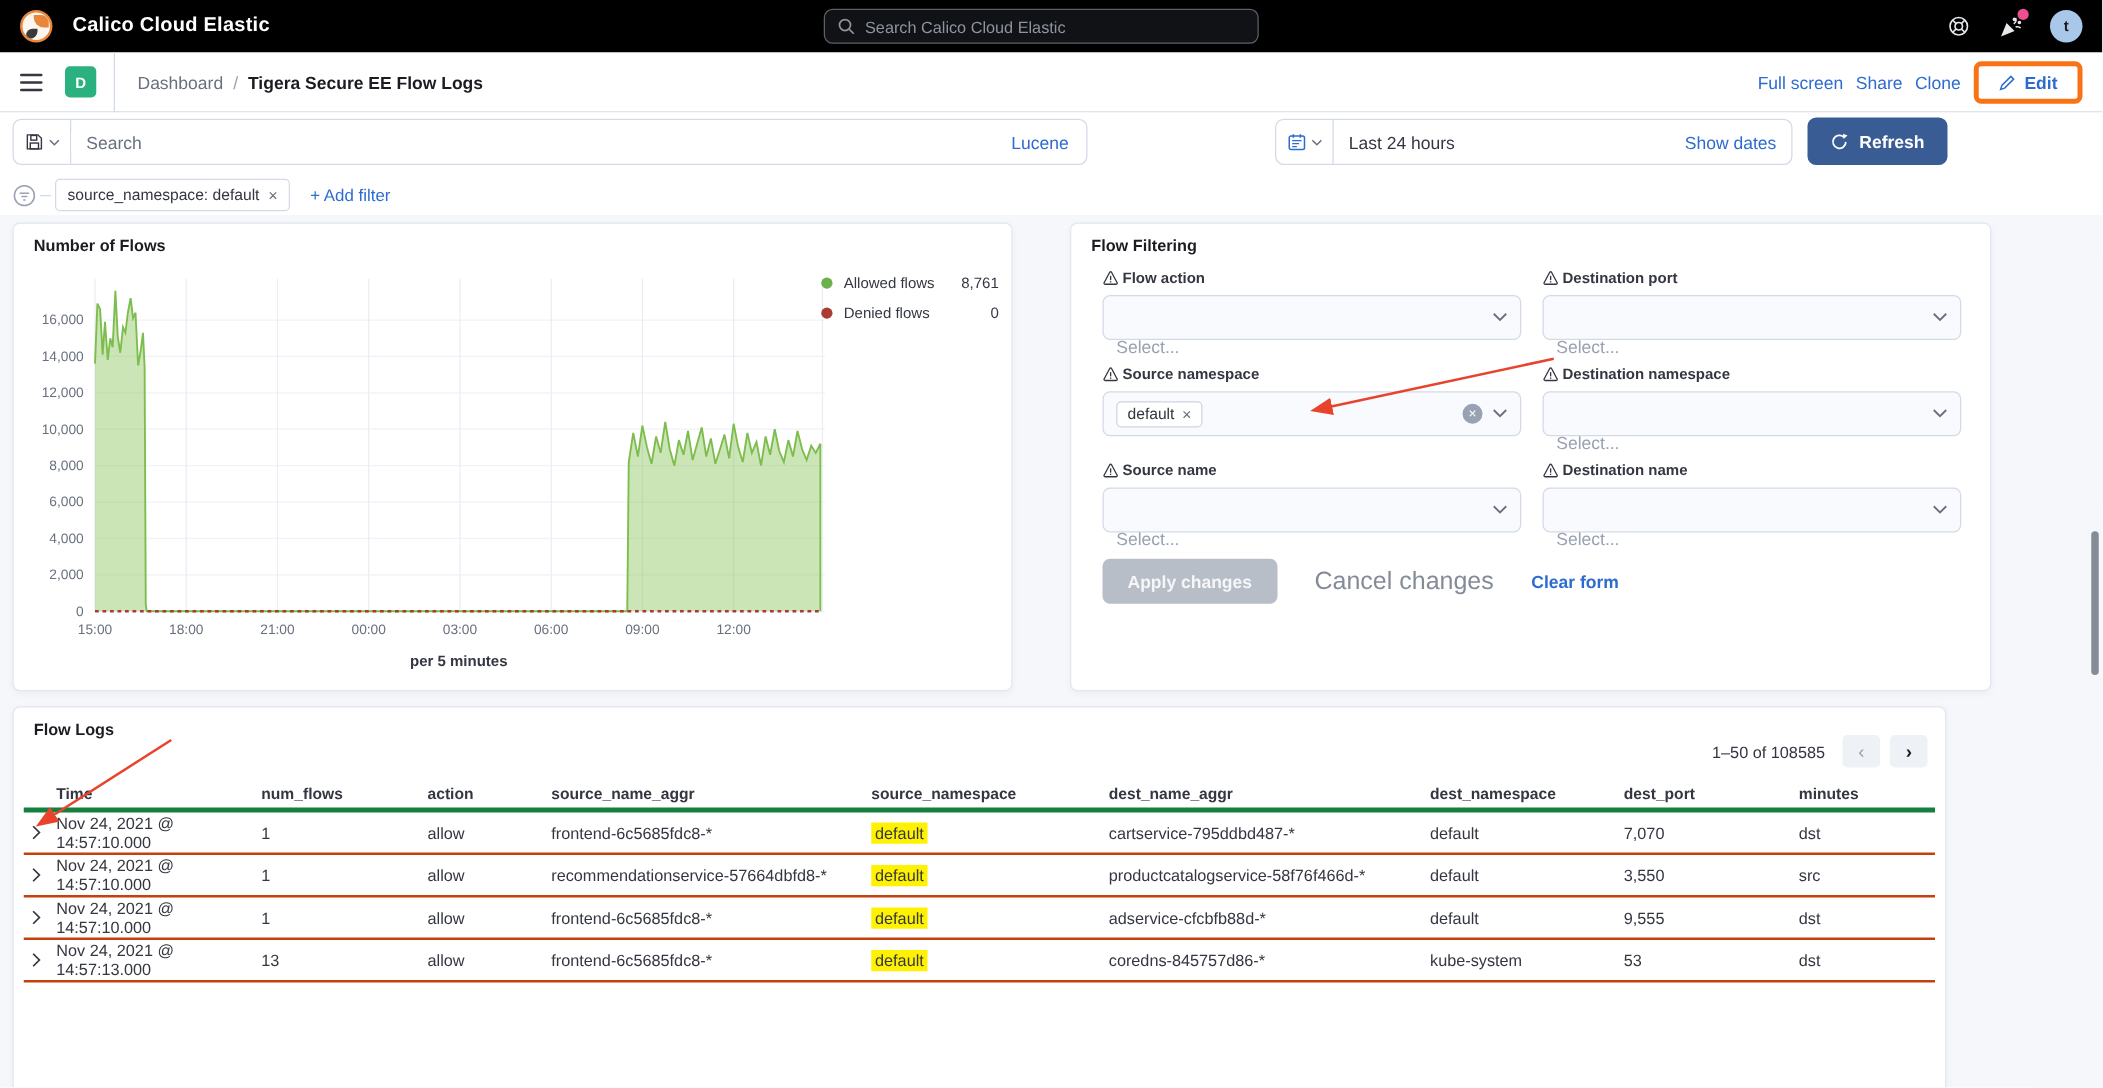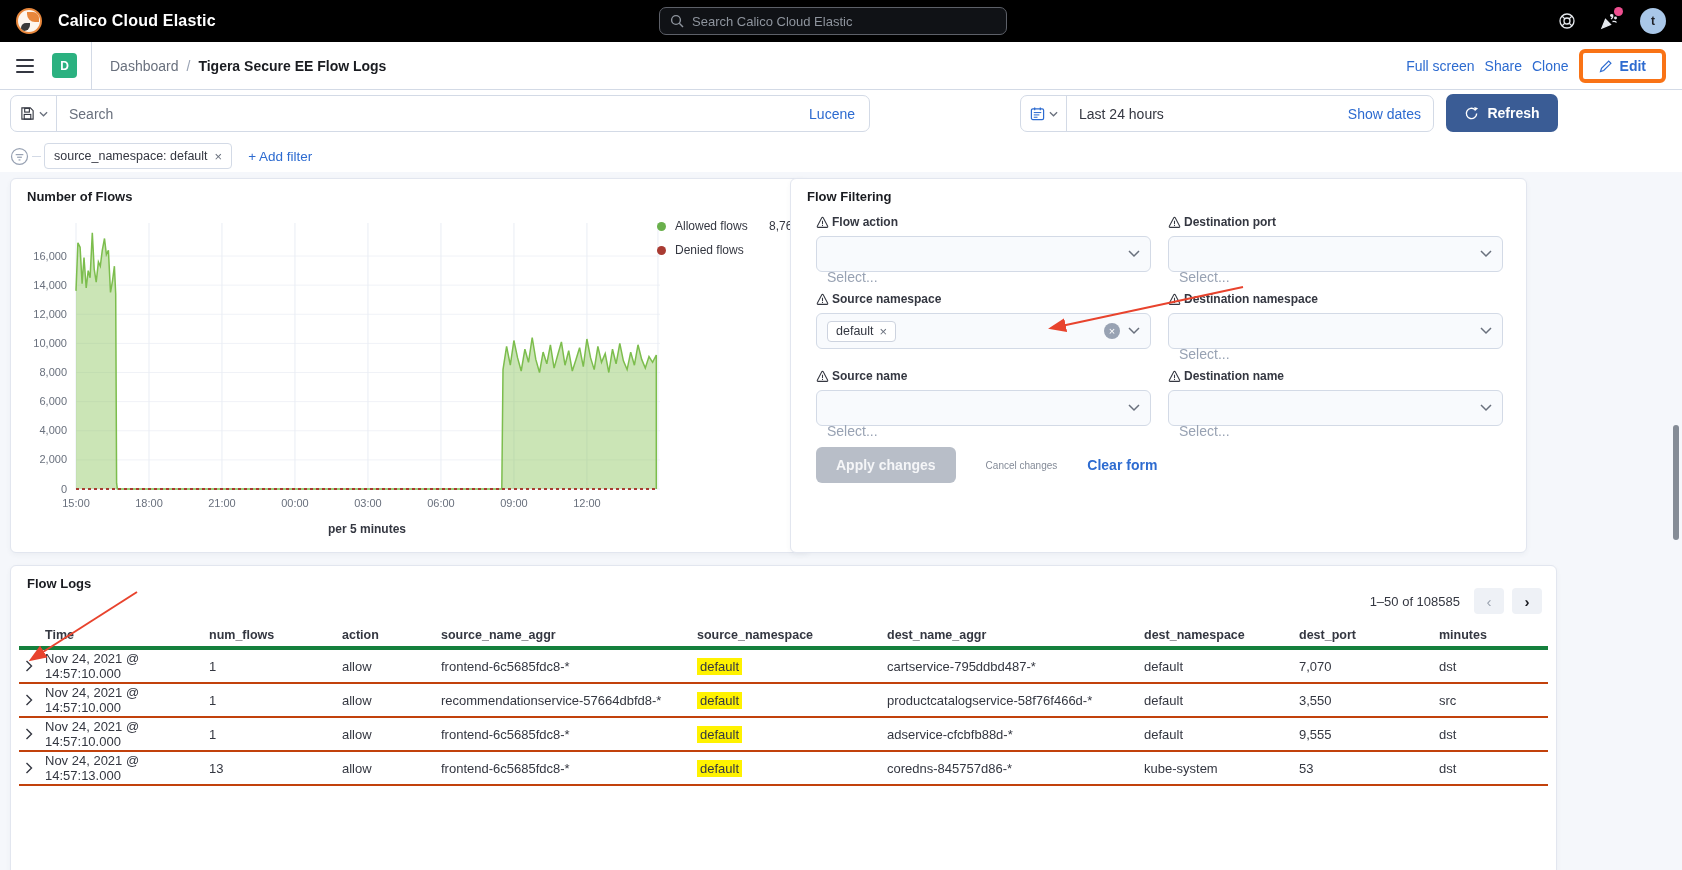--- a/index.html
+++ b/index.html
@@ -47,21 +47,21 @@
   .filter-row { position:absolute; left:10px; top:52px; height:28px; display:flex; align-items:center; }
   .filter-dash { width:9px; height:1px; background:#d3dae6; margin:0 3px; }
   .filter-pill { height:26px; border:1px solid #d3dae6; border-radius:4px; background:#fff; display:flex; align-items:center; gap:7px; padding:0 9px; font-size:12.5px; color:#343741; cursor:pointer; }
   .pill-x { color:#69707d; font-size:13px; }
   .add-filter { margin-left:16px; color:#2d6bd0; font-size:13.5px; cursor:pointer; }
 
   
   .content { position:absolute; left:0; top:172px; width:100%; height:698px; background:#f5f7fb; overflow:hidden; }
   .panel { position:absolute; background:#fff; border:1px solid #e2e6ef; border-radius:6px; box-shadow:0 2px 5px rgba(60,70,100,.05); }
   #panel-flows { left:10px; top:6px; width:800px; height:375px; }
-  #panel-filtering { left:790px; top:6px; width:737px; height:375px; }
+  #panel-filtering { left:856px; top:6px; width:737px; height:375px; }
   #panel-logs { left:10px; top:393px; width:1547px; height:312px; }
   .panel-title { position:absolute; left:16px; top:10px; font-size:13px; font-weight:700; color:#1a1c21; }
 
   
   #flows-chart { position:absolute; left:6px; top:30px; }
   .legend { position:absolute; right:10px; top:40px; width:142px; display:flex; flex-direction:column; gap:10px; }
   .legend-item { display:flex; align-items:center; cursor:pointer; }
   .legend-dot { width:9px; height:9px; border-radius:50%; flex:0 0 auto; }
   .legend-label { margin-left:9px; font-size:12px; color:#343741; }
   .legend-value { margin-left:auto; font-size:12px; color:#343741; }
@@ -69,21 +69,21 @@
   
   .fields-grid { position:absolute; left:25px; top:36px; width:687px; display:grid; grid-template-columns:335px 335px; column-gap:17px; row-gap:20px; }
   .field-label { display:flex; align-items:center; gap:3px; font-size:12px; font-weight:700; color:#343741; margin-bottom:7px; }
   .select-box { height:36px; background:#f8fafd; border:1px solid #d3dae6; border-radius:6px; display:flex; align-items:center; padding:0 10px; cursor:pointer; }
   .select-placeholder { color:#98a2b3; font-size:14px;margin-top:46px; }
   .select-chevron { margin-left:auto; display:flex; }
   .value-pill { display:flex; align-items:center; gap:6px; background:#fff; border:1px solid #cdd3df; border-radius:4px; padding:2px 8px; font-size:12.5px; color:#343741; }
   .clear-circle { margin-left:auto; width:16px; height:16px; border-radius:50%; background:#98a2b3; color:#fff; font-size:11px; line-height:16px; text-align:center; cursor:pointer; }
   .form-buttons { position:absolute; left:25px; top:268px; display:flex; align-items:center; gap:30px; }
   .apply-btn { background:#b8bec8; color:#f5f6f8; border:none; border-radius:6px; padding:10px 20px; font-size:14px; font-weight:600; font-family:inherit; }
-  .cancel-btn { background:none; border:none; color:#848b98; font-size:10px; font-family:inherit; cursor:pointer; }
+  .cancel-btn { background:none; border:none; color:#848b98; font-size:20px; font-family:inherit; cursor:pointer; }
   .clear-btn { background:none; border:none; color:#2d6bd0; font-size:14px; font-weight:600; font-family:inherit; cursor:pointer; }
 
   
   .pagination { position:absolute; right:14px; top:22px; display:flex; align-items:center; gap:8px; }
   .page-count { font-size:13px; color:#343741; margin-right:6px; }
   .page-btn { width:30px; height:26px; border-radius:4px; background:#eef1f6; border:none; font-size:15px; cursor:pointer; display:flex; align-items:center; justify-content:center; font-family:inherit; }
   .page-prev { color:#9aa2af; }
   .page-next { color:#1a1c21; font-weight:700; }
   .tbl { position:absolute; left:8px; right:8px; top:58px; }
   .tbl-header, .tbl-row { display:grid; grid-template-columns:20px 164px 133px 99px 256px 190px 257px 155px 140px 1fr; align-items:center; padding-left:6px; }

